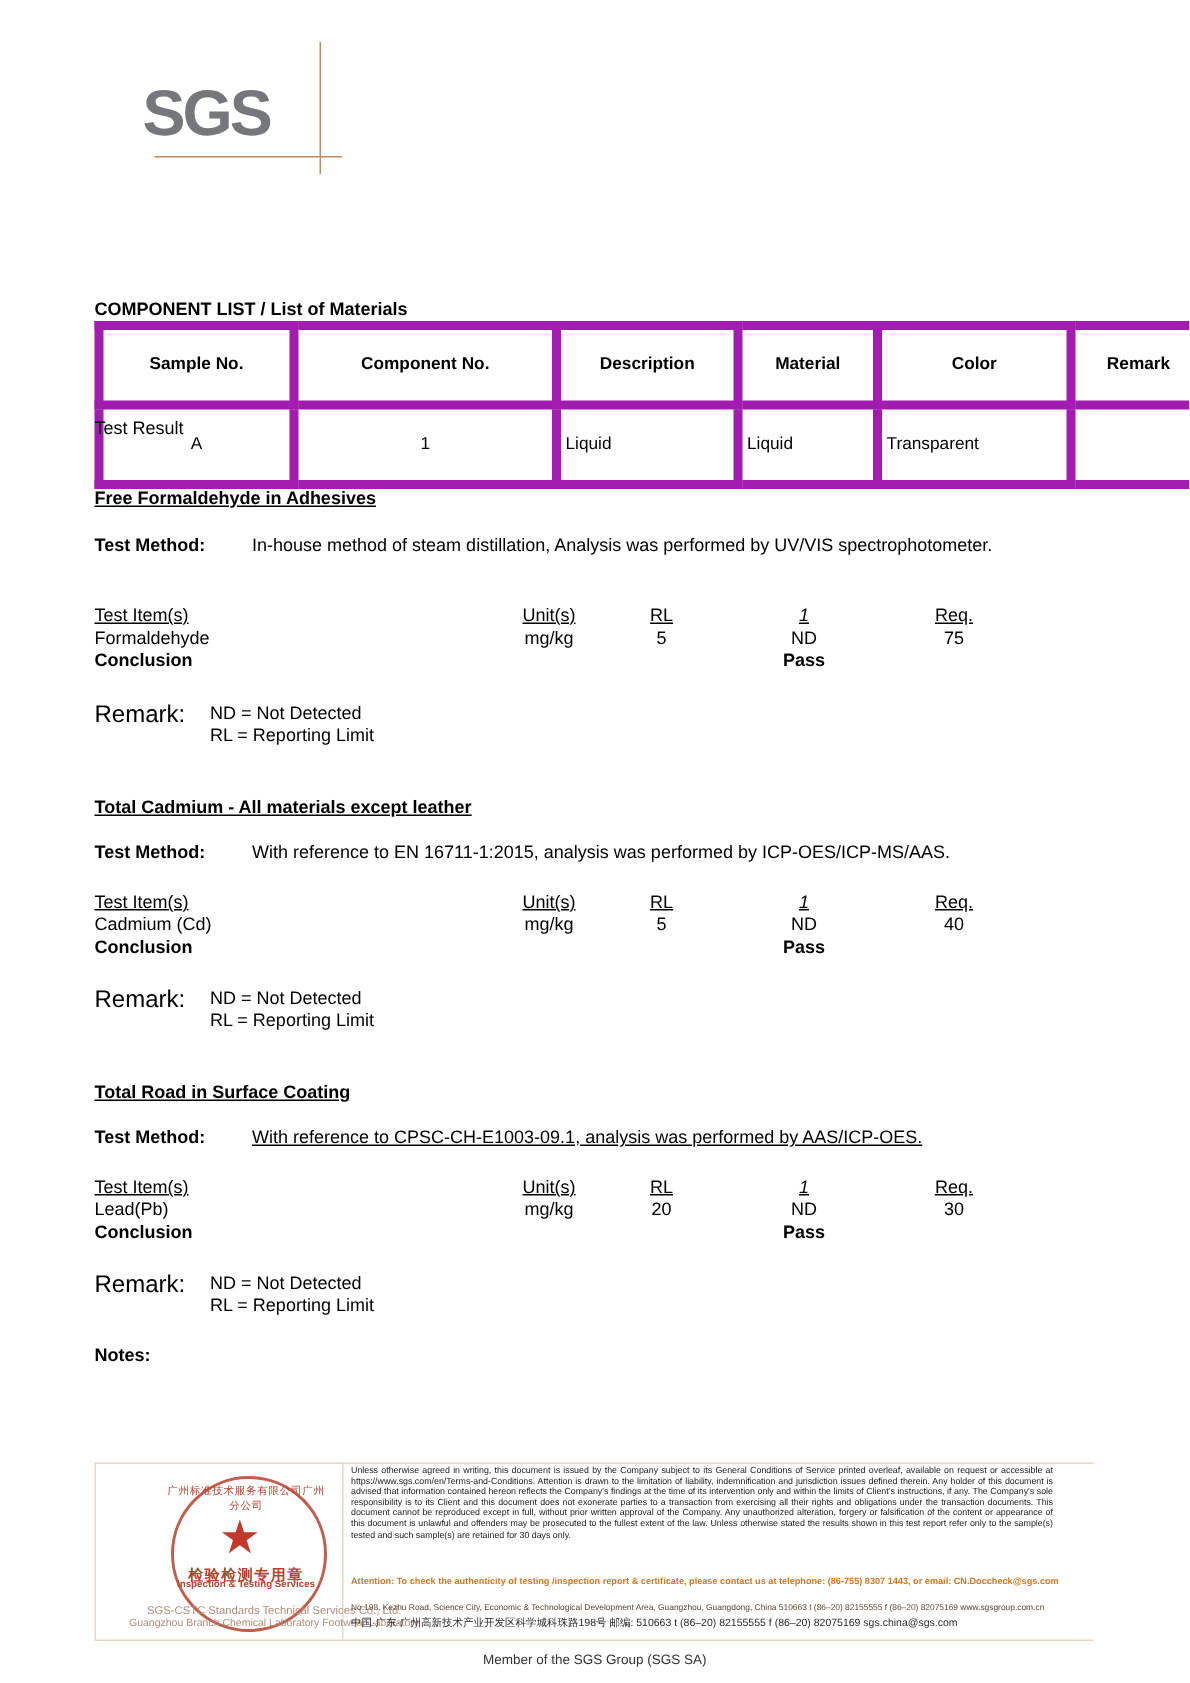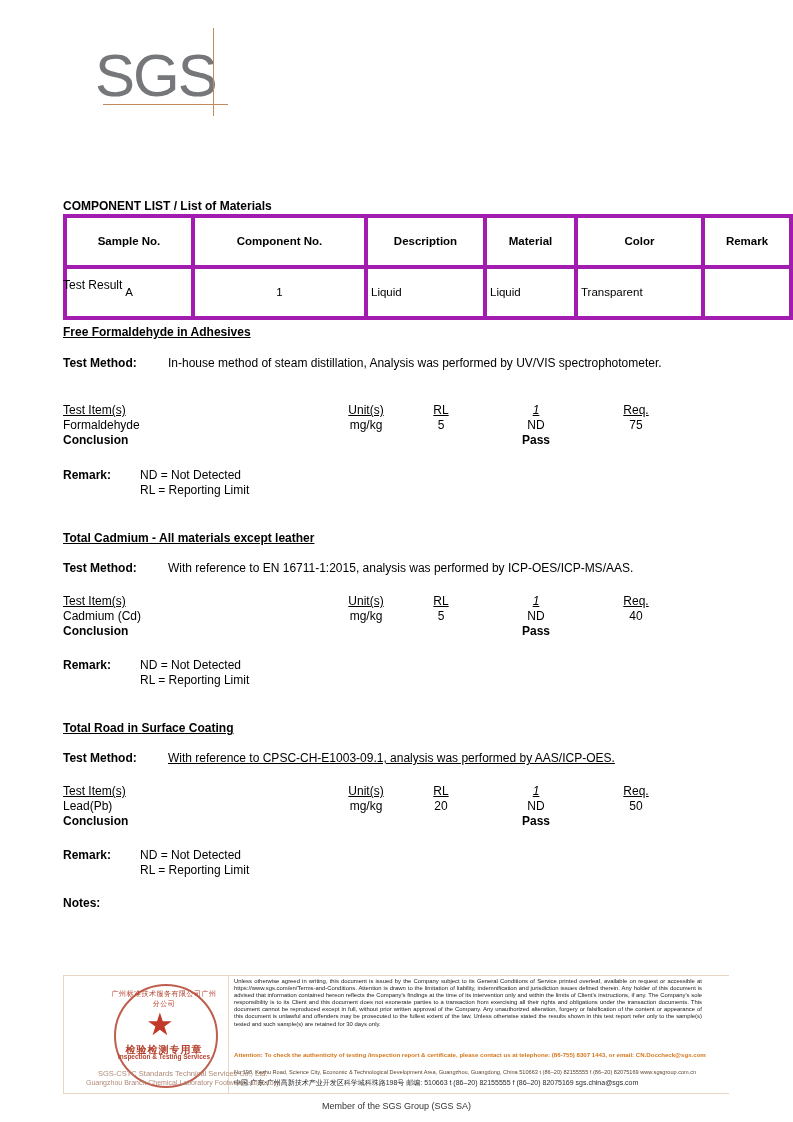--- a/index.html
+++ b/index.html
@@ -26,22 +26,22 @@
     left: 95px;
     top: 28px;
     width: 150px;
     height: 85px;
   }
   .logo-text {
     position: absolute;
     left: 0px;
     top: 18px;
     font-family: "Liberation Sans", sans-serif;
-    font-weight: normal;
-    font-size: 60px;
+    font-weight: bold;
+    font-size: 43px;
     line-height: 60px;
     letter-spacing: -2px;
     color: #76777a;
     -webkit-text-stroke: 0px;
   }
   .logo-vline {
     position: absolute;
     left: 118px;
     top: 0px;
     width: 1px;
@@ -83,21 +83,21 @@
     position: absolute;
     left: 63px;
     top: 214px;
     width: 666px;
     border-collapse: collapse;
     font-size: 11.5px;
     table-layout: fixed;
   }
   table.complist th,
   table.complist td {
-    border: 4px solid #a21caf;
+    border: 6px solid #a21caf;
     height: 15px;
     padding: 16px 3px;
     line-height: 15px;
     font-weight: normal;
   }
   table.complist th {
     text-align: center;
     font-weight: bold;
   }
   td.c-center { text-align: center; }
@@ -155,22 +155,22 @@
   .c-rl    { left: 420px; width: 42px; text-align: center; }
   .c-res   { left: 505px; width: 62px; text-align: center; }
   .c-req   { left: 605px; width: 62px; text-align: center; }
   .und { text-decoration: underline; }
   .bold { font-weight: bold; }
   .ital { font-style: italic; }
 
   .rem-label {
     position: absolute;
     left: 63px;
-    font-size: 12px;
-    font-weight: bold;
+    font-size: 16px;
+    font-weight: normal;
   }
   .rem-line {
     position: absolute;
     left: 140px;
     font-size: 12px;
     line-height: 15px;
   }
 
   .notes-label {
     position: absolute;
@@ -467,21 +467,21 @@
       <span class="cell c-rl und">RL</span>
       <span class="cell c-res und ital">1</span>
       <span class="cell c-req und">Req.</span>
     </div>
 
     <div class="res-row" style="top:799px;">
       <span class="cell c-item">Lead(Pb)</span>
       <span class="cell c-unit">mg/kg</span>
       <span class="cell c-rl">20</span>
       <span class="cell c-res">ND</span>
-      <span class="cell c-req">50</span>
+      <span class="cell c-req">30</span>
     </div>
 
     <div class="res-concl" style="top:814px;">
       <span class="cell c-item bold">Conclusion</span>
       <span class="cell c-res bold">Pass</span>
     </div>
 
     <div class="rem-label" style="top:848px;">Remark:</div>
     <div class="rem-line" style="top:848px;">ND = Not Detected</div>
     <div class="rem-line" style="top:863px;">RL = Reporting Limit</div>

